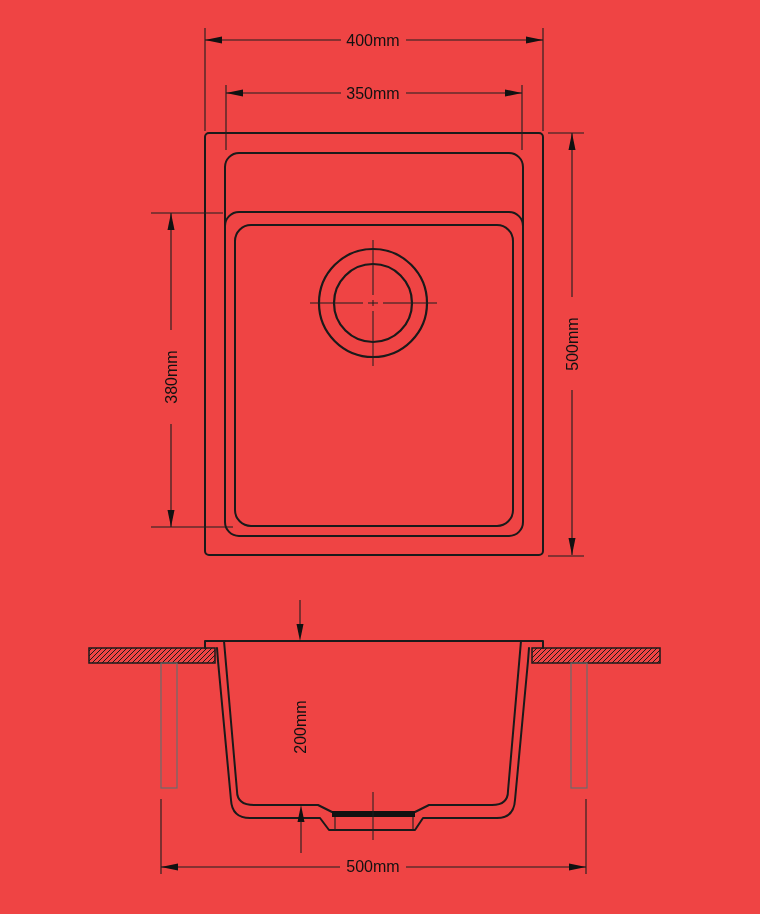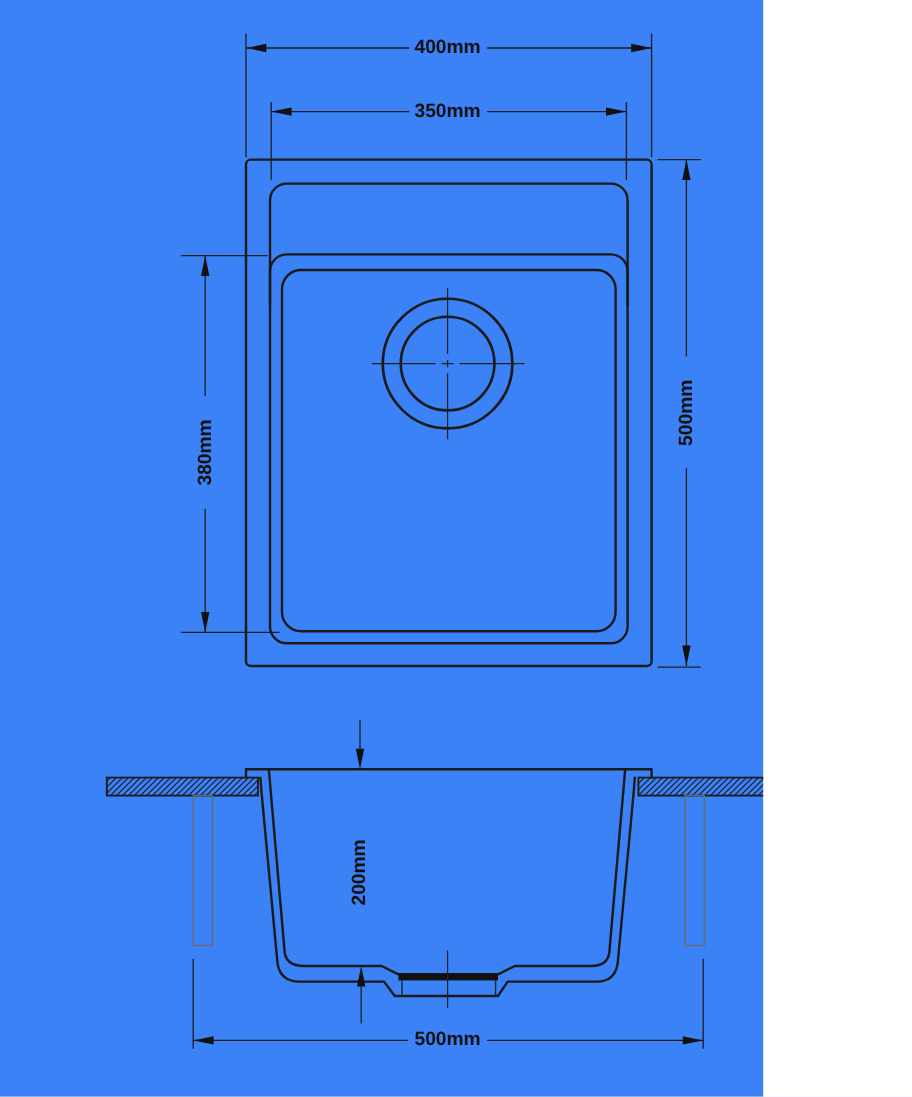--- a/index.html
+++ b/index.html
@@ -1,22 +1,21 @@
 <!DOCTYPE html>
 <html><head>
 <meta charset="utf-8">
 <style>
   html, body { margin: 0; padding: 0; background: #ffffff; }
   .page {
     position: relative;
-    width: 636px;
+    width: 760px;
     height: 914px;
-    background: #3b82f6;
+    background: #ef4444;
     overflow: hidden;
-    font-weight: bold;
   }
   svg { display: block; }
   .obj  { fill: none; stroke: #1a1a1a; stroke-width: 2;   stroke-linejoin: round; stroke-linecap: round; }
   .obj2 { fill: none; stroke: #1a1a1a; stroke-width: 2.2; }
   .dim  { fill: none; stroke: #1f1f1f; stroke-width: 1.1; }
   .cl   { fill: none; stroke: #1f1f1f; stroke-width: 1;   }
   .arr  { fill: #111111; stroke: none; }
   .cab  { fill: none; stroke: #6b6b6b; stroke-width: 1.2; }
   .lbl  {
     font-family: "Liberation Sans", sans-serif;

